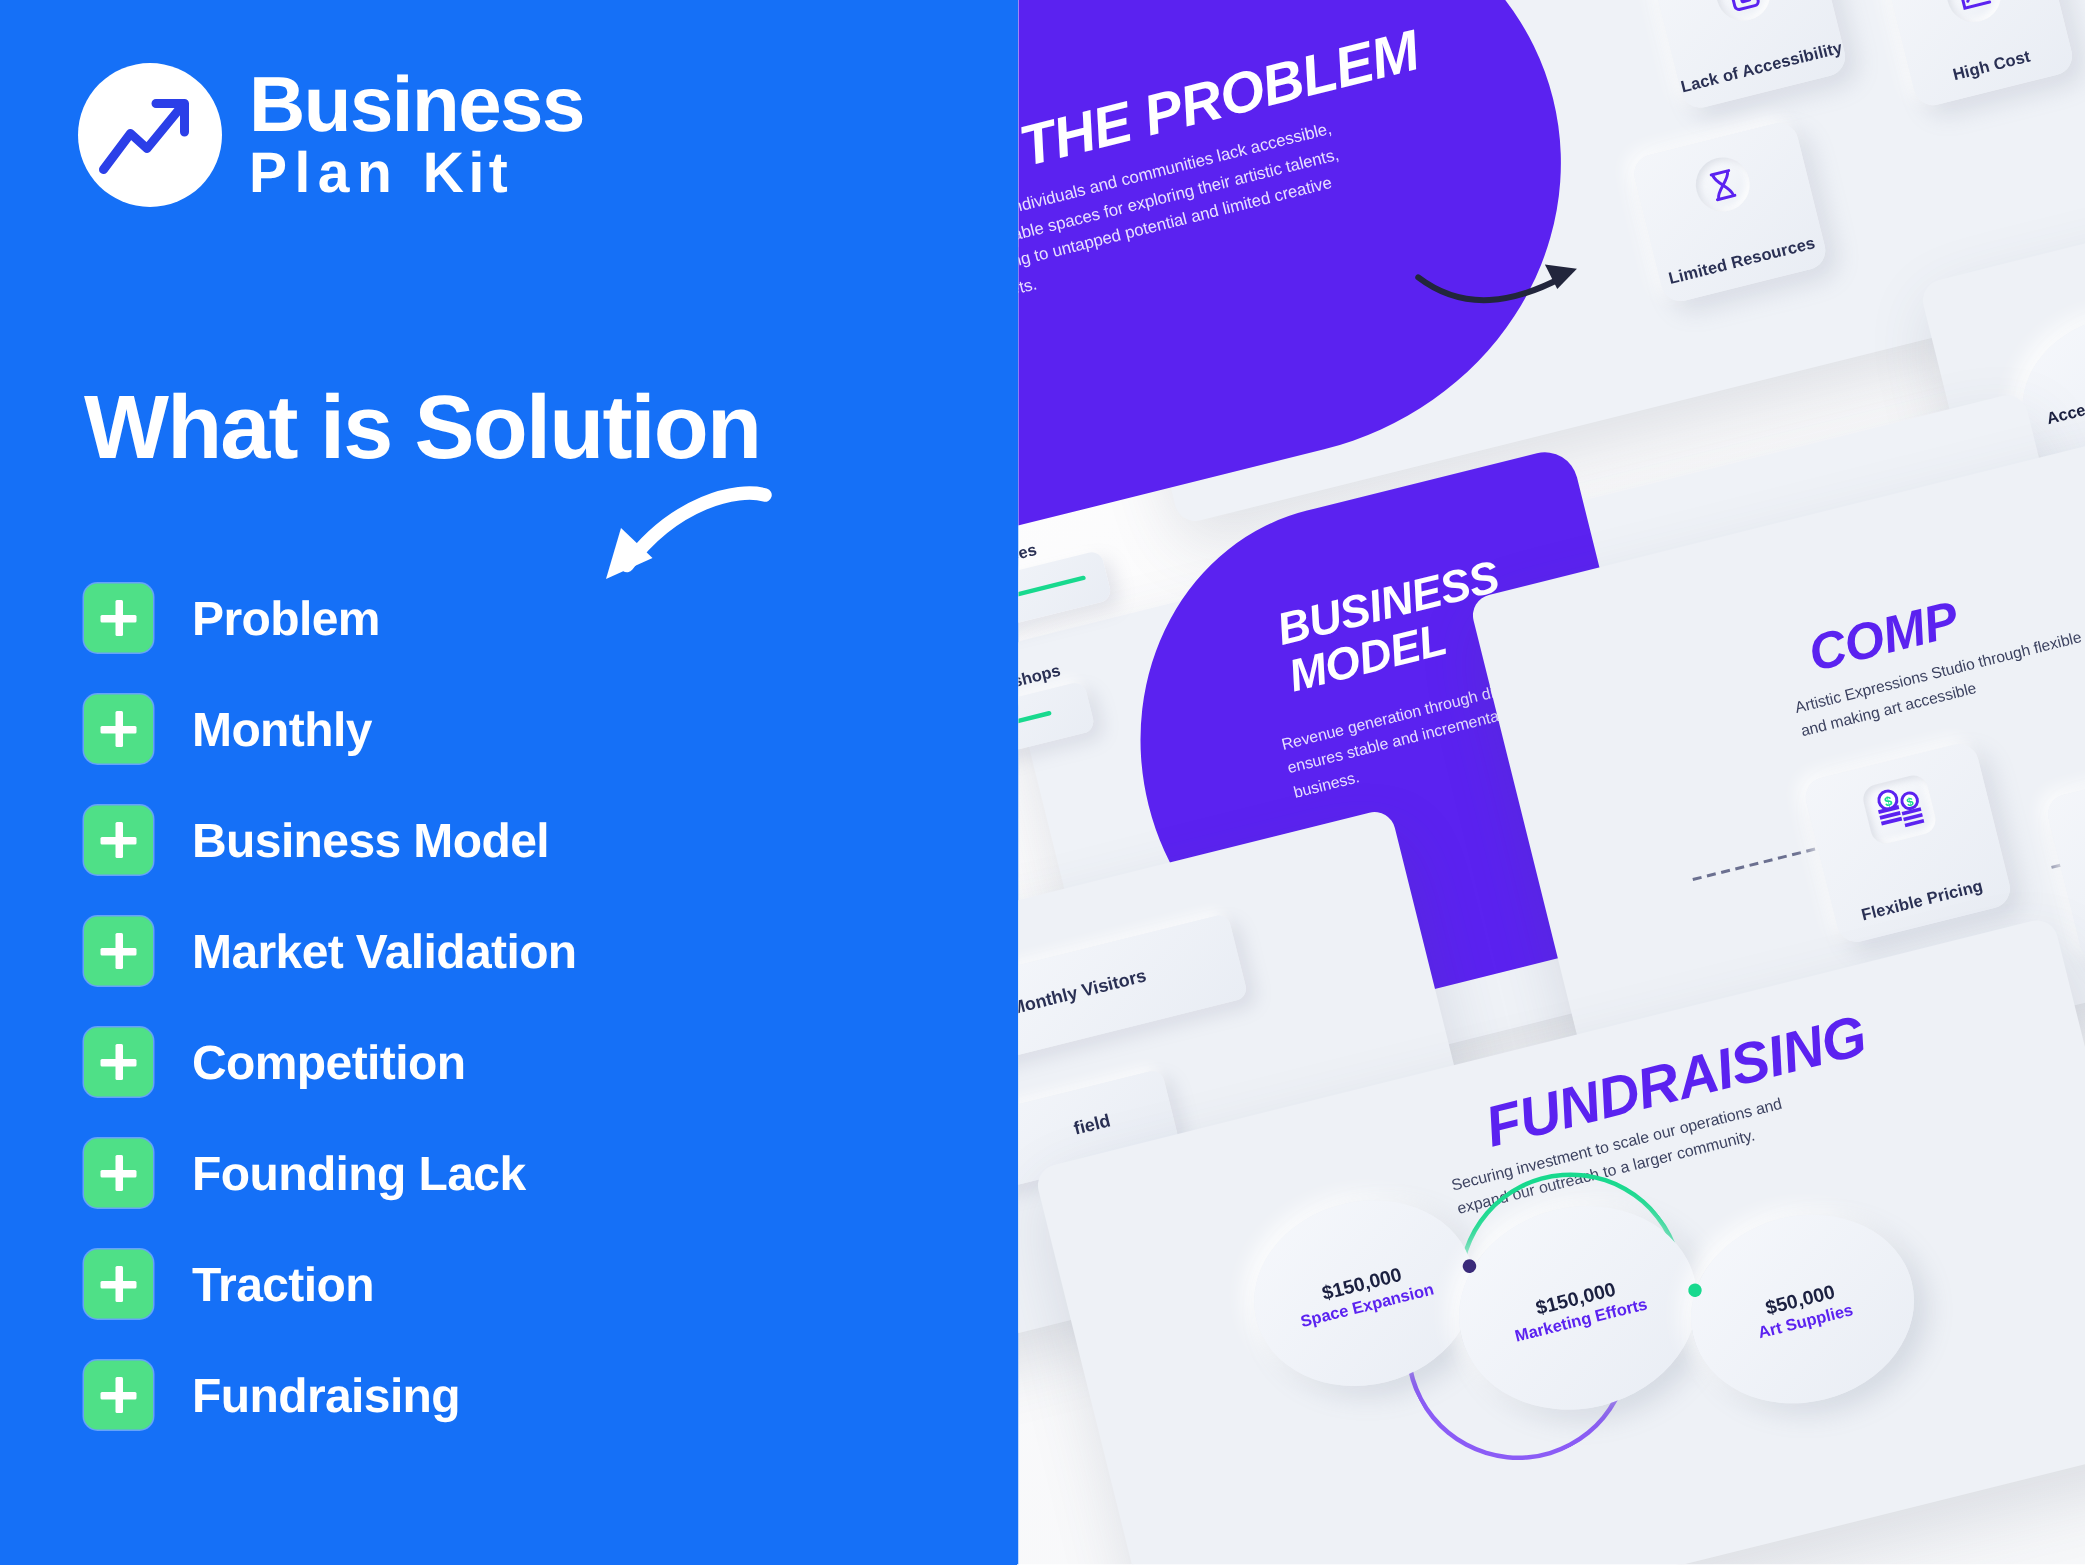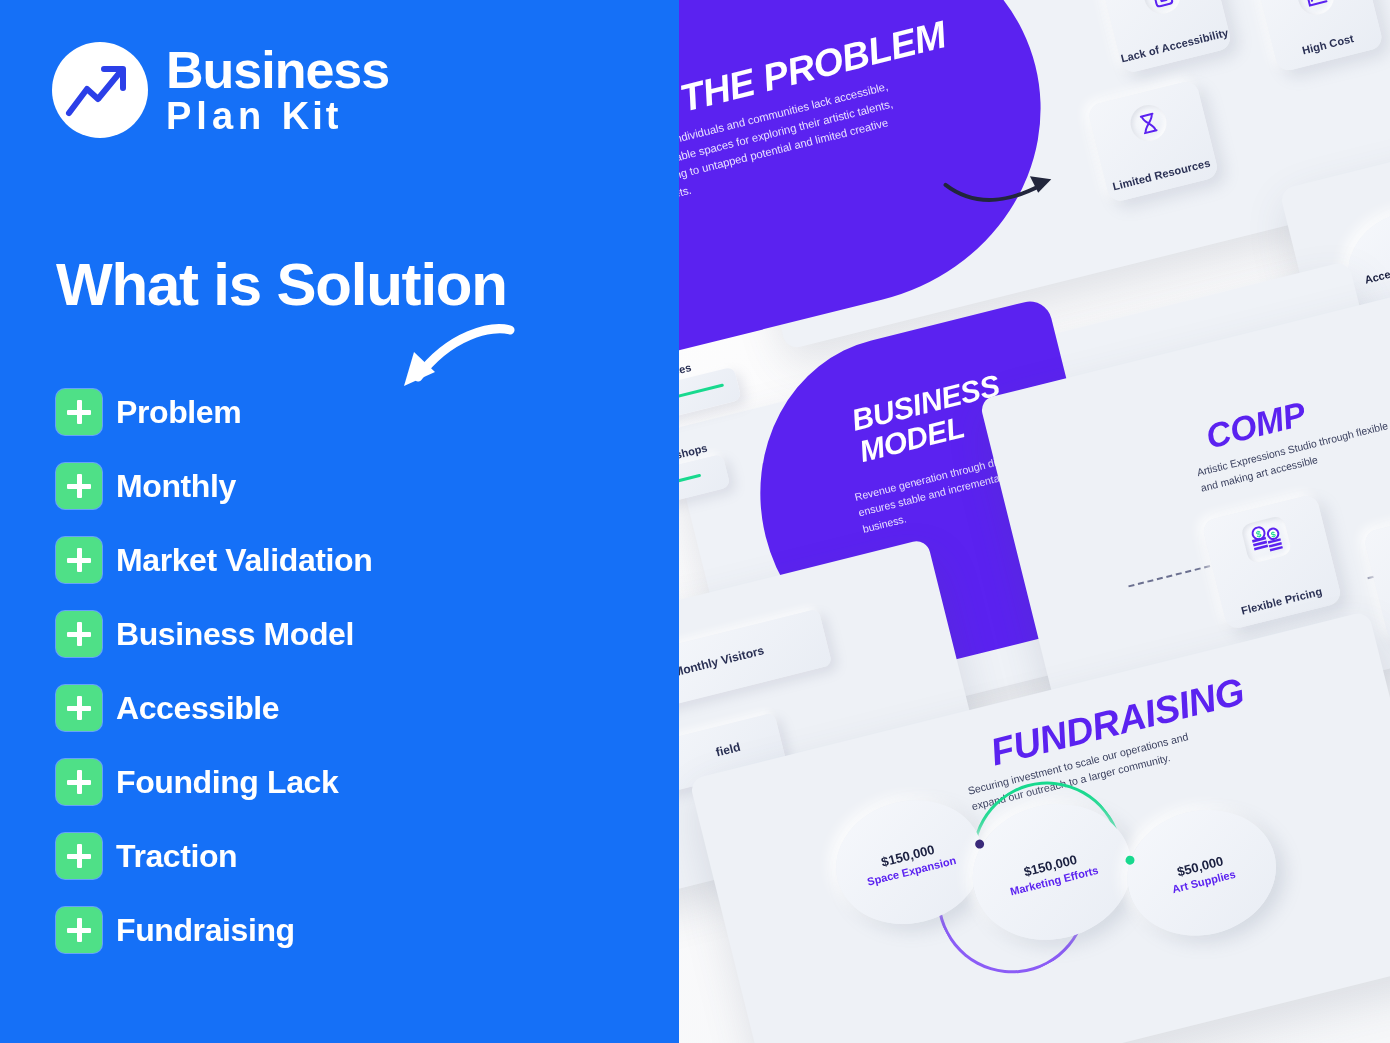--- a/index.html
+++ b/index.html
@@ -37,21 +37,21 @@
   .panel-title {
     position: absolute; left: 56px; top: 250px;
     font-size: 60px; font-weight: 700; color: #fff;
     letter-spacing: -1.2px;
   }
 
   .curve-arrow { position: absolute; left: 388px; top: 322px; }
 
   .feature-list { position: absolute; left: 56px; top: 386px; width: 560px; }
   .feature-item {
-    display: flex; align-items: center; gap: 14px;
+    display: flex; align-items: center; gap: 26px;
     height: 52px; margin-bottom: 22px; text-align: right;
   }
   .plus-badge {
     width: 46px; height: 46px; flex: none;
     background: #4FE087; border-radius: 9px;
     position: relative;
     box-shadow: 0 0 0 1px rgba(255,255,255,0.35);
   }
   .plus-badge::before, .plus-badge::after {
     content: ""; position: absolute; background: #fff; border-radius: 1px;
@@ -243,29 +243,29 @@
       <div class="feature-item">
         <span class="plus-badge"></span>
         <span class="feature-label">Problem</span>
       </div>
       <div class="feature-item">
         <span class="plus-badge"></span>
         <span class="feature-label">Monthly</span>
       </div>
       <div class="feature-item">
         <span class="plus-badge"></span>
+        <span class="feature-label">Business Model</span>
+      </div>
+      <div class="feature-item">
+        <span class="plus-badge"></span>
         <span class="feature-label">Market Validation</span>
       </div>
       <div class="feature-item">
         <span class="plus-badge"></span>
-        <span class="feature-label">Business Model</span>
-      </div>
-      <div class="feature-item">
-        <span class="plus-badge"></span>
-        <span class="feature-label">Accessible</span>
+        <span class="feature-label">Competition</span>
       </div>
       <div class="feature-item">
         <span class="plus-badge"></span>
         <span class="feature-label">Founding Lack</span>
       </div>
       <div class="feature-item">
         <span class="plus-badge"></span>
         <span class="feature-label">Traction</span>
       </div>
       <div class="feature-item">

